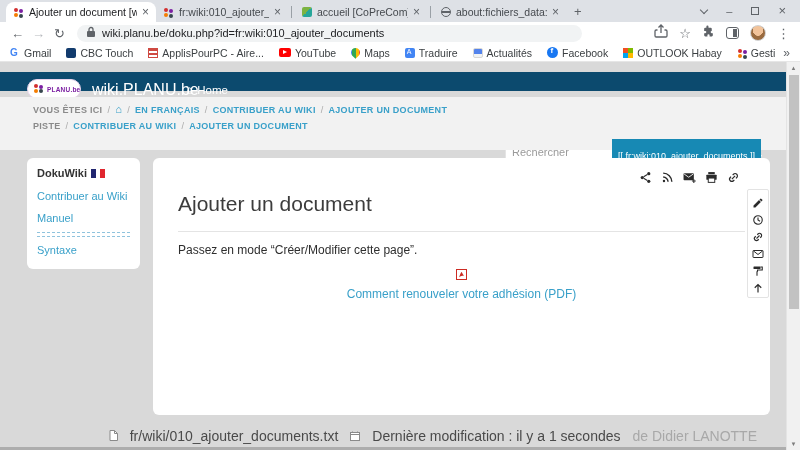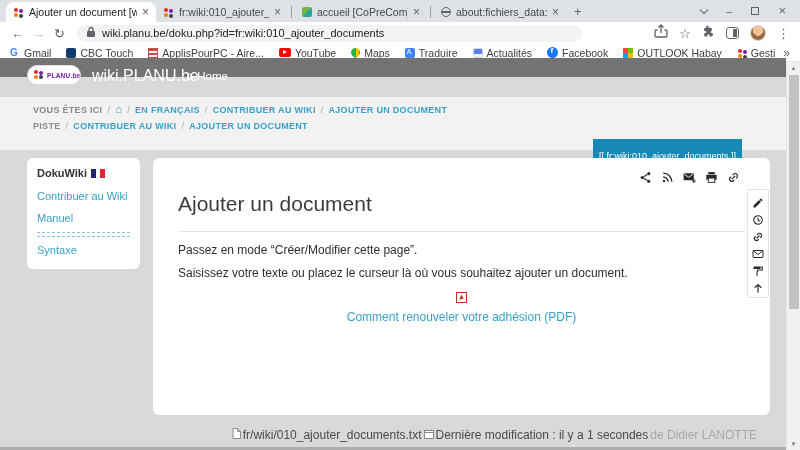--- a/index.html
+++ b/index.html
@@ -71,21 +71,21 @@
   .translate-icon{background:#4285f4;border-radius:2px;}
   .translate-icon::before{content:"A";color:#fff;font-size:7px;position:absolute;left:2px;top:0px;}
   .news-icon{background:linear-gradient(180deg,#5383ec 65%,#f1f3f4 65%);border-radius:2px;border:1px solid #d7d7d7;}
   .facebook-icon{background:#1877f2;border-radius:50%;width:11px;height:11px;}
   .facebook-icon::before{content:"f";color:#fff;font-weight:bold;font-size:8px;position:absolute;left:3.5px;top:-1px;}
   .microsoft-icon{background:conic-gradient(#7fba00 0 25%,#ffb900 25% 50%,#00a4ef 50% 75%,#f25022 75%);}
   .bm-overflow{margin-left:8px;color:#5f6368;font-size:12px;}
   .bm-overflow::before{content:"»";}
 
   
-  .siteheader{position:absolute;top:58px;left:0;right:14px;height:19px;background:#737373;}
+  .siteheader{position:absolute;top:72px;left:0;right:14px;height:19px;background:#0c4a6e;}
   .logo-pill{position:absolute;left:27px;top:7px;width:54px;height:20px;background:#fff;
              border-radius:10px;display:flex;align-items:center;gap:3px;padding:0 6px;border:1px solid #e7d3ec;}
   .logo-pin{position:relative;width:10px;height:10px;flex:0 0 auto;}
   .logo-pin::before{content:"";position:absolute;left:0;top:0;width:4px;height:4px;border-radius:50%;
      background:#d32f2f;box-shadow:5px 1px 0 #7b1fa2,0 5px 0 #f57c00,5px 5px 0 #37474f;}
   .logo-text{font-size:6.5px;font-weight:bold;color:#7b1fa2;letter-spacing:.2px;}
   .site-title{position:absolute;left:92px;top:9px;color:#fff;font-size:16px;}
   .home-link{position:absolute;left:186px;top:12px;display:flex;align-items:center;gap:4px;color:#fff;
              font-size:11.5px;text-decoration:none;}
   .home-glyph-white::before{content:"⌂";font-size:12px;line-height:11px;}
@@ -103,21 +103,21 @@
   
   .crumbstrip{position:absolute;top:97px;left:0;right:14px;height:53px;background:#f2f2f2;
               padding:8px 0 0 33px;font-size:9px;letter-spacing:.3px;}
   .crumbline{height:16px;display:flex;gap:5px;white-space:nowrap;}
   .crumb-label{color:#8a8a8a;font-weight:bold;}
   .crumb-sep{color:#aaa;}
   .crumb-link{color:#39a0c9;text-decoration:none;font-weight:bold;}
   .crumb-home::before{content:"⌂";color:#39a0c9;font-size:11px;line-height:9px;}
 
   
-  .page-badge{position:absolute;top:139px;right:58px;background:#1789b4;color:#fff;
+  .page-badge{position:absolute;top:139px;right:39px;background:#1789b4;color:#fff;
               font-size:9px;padding:12px 6px;}
 
   
   .sidebar-card{position:absolute;left:27px;top:158px;width:113px;background:#fff;border-radius:6px;
                 padding:9px 10px 8px;}
   .sidebar-title{display:flex;align-items:center;gap:4px;font-size:11px;font-weight:bold;color:#333;}
   .flag-fr-small{width:14px;height:9px;background:linear-gradient(90deg,#21266f 33%,#fff 33% 66%,#e0262e 66%);}
   .sidebar-nav{margin-top:6px;display:block;}
   .sidebar-item{display:block;font-size:11px;color:#39a0c9;text-decoration:none;padding:5px 0;}
   .sidebar-nav .sidebar-item:nth-child(2){border-bottom:1px dashed #8fc3dd;padding-bottom:8px;}
@@ -135,22 +135,22 @@
   .content-paragraphs{margin-top:11px;}
   .pdf-row{display:flex;align-items:center;gap:3px;margin-top:2px;flex-direction:column;}
   .pdf-link{font-size:12px;color:#39a0c9;text-decoration:none;}
 
   
   .palette{position:absolute;left:747px;top:189px;width:22px;background:#fff;border:1px solid #e3e3e3;
            display:flex;flex-direction:column;align-items:center;gap:5px;padding:5px 0;border-radius:2px;}
   .tool{width:12px;height:12px;display:inline-block;}
 
   
-  .wiki-footer{position:absolute;top:428px;right:43px;display:flex;align-items:center;gap:2px;
-               font-size:12px;color:#4a4a4a;white-space:nowrap;margin-left:27px;}
+  .wiki-footer{position:absolute;top:428px;right:43px;display:flex;align-items:center;gap:12px;
+               font-size:14px;color:#4a4a4a;white-space:nowrap;margin-left:27px;}
   .wiki-footer .author{color:#a8a8a8;}
 
   
   .bottom-edge{position:absolute;left:0;right:0;bottom:0;height:3px;background:#adadad;}
   .scrollbar{position:absolute;right:0;top:62px;bottom:0;width:14px;background:#f1f1f1;
              border-left:1px solid #e4e4e4;}
   .sb-arrow{position:absolute;left:0;right:0;text-align:center;color:#7c7c7c;font-size:6px;line-height:10px;}
   .sb-up{top:1px;} .sb-up::before{content:"▲";}
   .sb-down{bottom:1px;} .sb-down::before{content:"▼";}
   .sb-thumb{position:absolute;left:2px;top:13px;width:10px;height:234px;background:#c2c2c2;}
@@ -365,21 +365,20 @@
       <span class="action"><svg viewBox="0 0 24 24" width="13" height="13" fill="none" stroke="#2b2b2b" stroke-width="2.2">
             <path d="M9 15l6-6"></path>
             <path d="M10.5 7.5L12 6a4.2 4.2 0 0 1 6 6l-1.5 1.5"></path>
             <path d="M13.5 16.5L12 18a4.2 4.2 0 0 1-6-6l1.5-1.5"></path>
           </svg></span>
     </div>
     <div class="content-inner">
       <h1>Ajouter un document</h1>
       <div class="content-paragraphs">
           <p class="content-p">Passez en mode “Créer/Modifier cette page”.</p>
-          <p class="content-p">Saisissez votre texte ou placez le curseur là où vous souhaitez ajouter un document.</p>
         </div>
       <div class="pdf-row">
         <span><svg width="11" height="11" viewBox="0 0 11 11">
               <rect x="0.5" y="0.5" width="10" height="10" fill="#fff" stroke="#cc2b23"></rect>
               <path d="M3 8.2c1-2.2 2-5.2 2.5-5.2s.9 2.1 2.6 3.6c-2.1.3-3.6.8-5.1 1.6z" fill="#cc2b23"></path>
             </svg></span>
         <a class="pdf-link" href="#">Comment renouveler votre adhésion (PDF)</a>
       </div>
     </div>
   </main>

